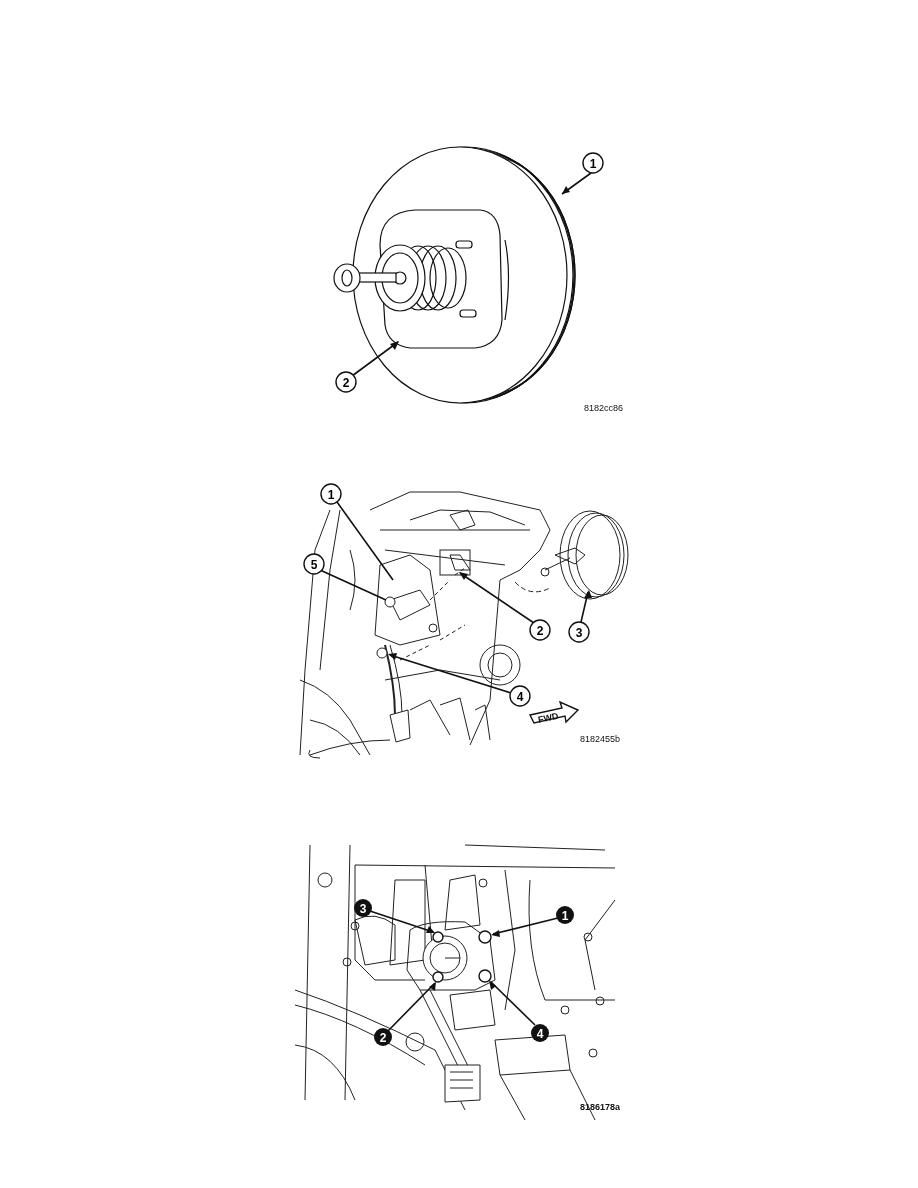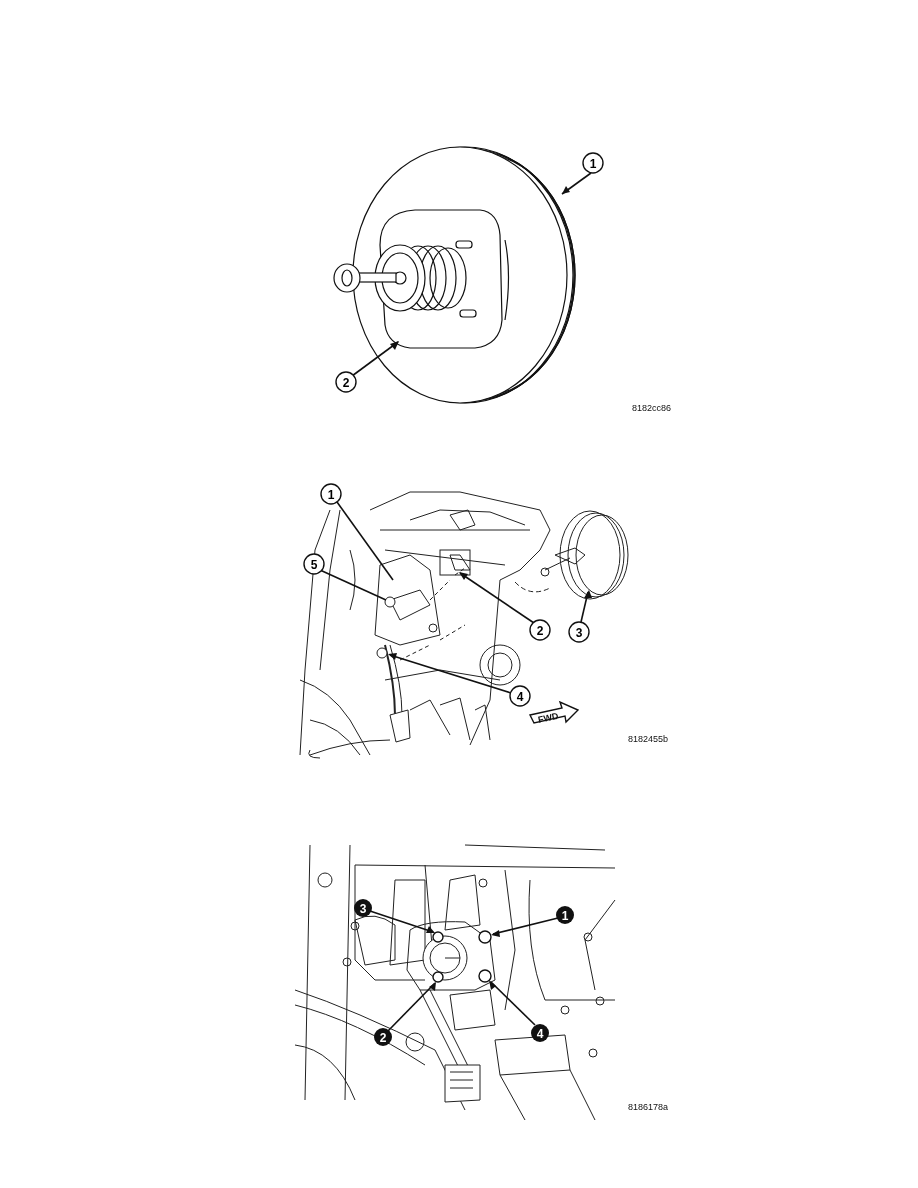--- a/index.html
+++ b/index.html
@@ -1,18 +1,18 @@
 <!DOCTYPE html>
 <html><head>
 <meta charset="utf-8">
 <style>
   html, body { margin:0; padding:0; background:#ffffff; }
   body { width:918px; height:1188px; position:relative; overflow:hidden; font-family:"Liberation Sans", sans-serif; }
   .figure { position:absolute; }
-  .fig-code { position:absolute; font-family:"Liberation Sans", sans-serif; font-size:9px; color:#111;margin-left:48px; }
+  .fig-code { position:absolute; font-family:"Liberation Sans", sans-serif; font-size:9px; color:#111; }
   svg { position:absolute; left:0; top:0; overflow:visible; }
   .callout-text { font-family:"Liberation Sans", sans-serif; font-weight:bold; font-size:12px; }
 </style>
 </head>
 <body>
 
 <div class="figure" style="left:300px; top:130px; width:330px; height:300px;">
   <svg width="330" height="300">
     <g fill="none" stroke="#111" stroke-width="1.2">
 
@@ -214,14 +214,14 @@
       <circle cx="88" cy="197" r="9" fill="#111"></circle>
       <text class="callout-text" x="88" y="201.5" text-anchor="middle" fill="#fff">2</text>
     </g>
     <g>
       <line x1="240" y1="185" x2="196" y2="142" stroke="#111" stroke-width="1.6"></line>
       <polygon points="194,140 201,146 196,150" fill="#111"></polygon>
       <circle cx="245" cy="193" r="9" fill="#111"></circle>
       <text class="callout-text" x="245" y="197.5" text-anchor="middle" fill="#fff">4</text>
     </g>
   </svg>
-  <div class="fig-code" style="left:285px; top:262px;">8186178a</div>
+  <div class="fig-code" style="left:285px; top:262px;font-weight:bold;">8186178a</div>
 </div>
 
 </body></html>

